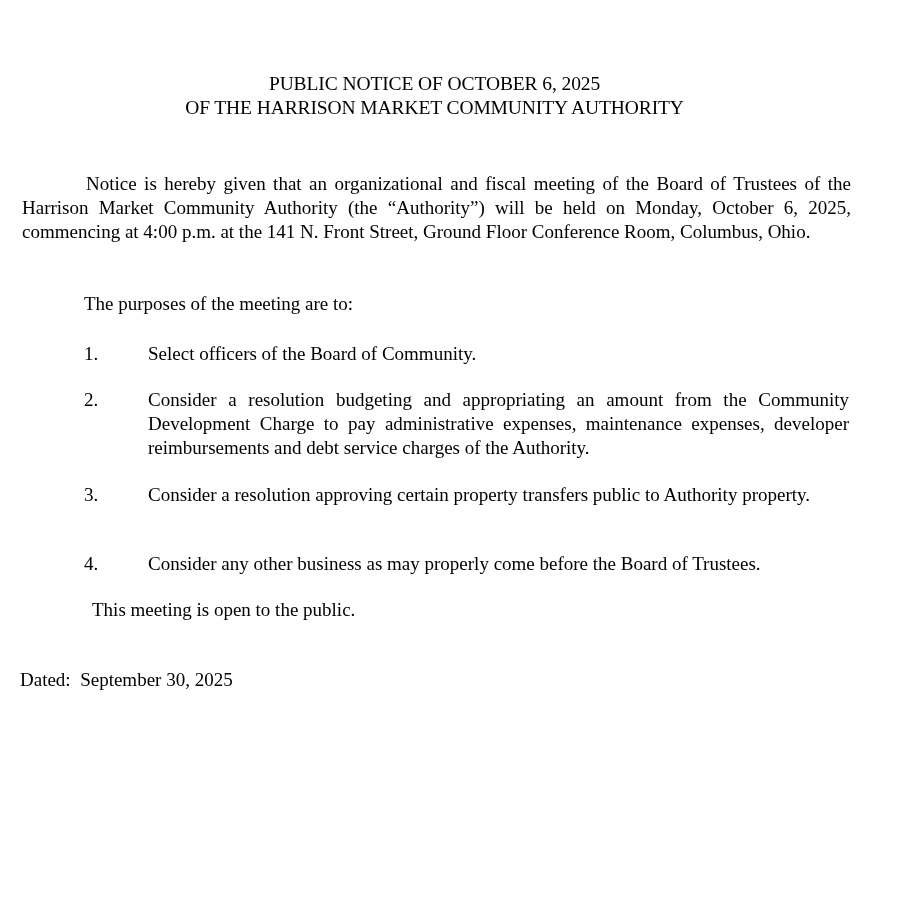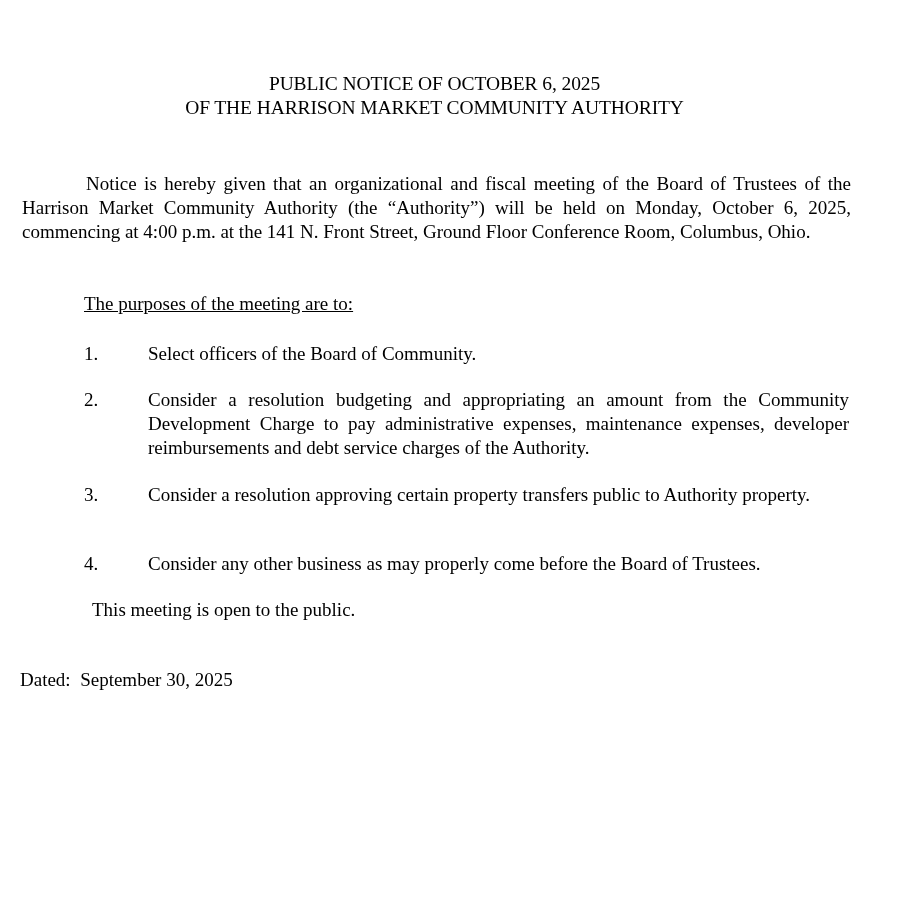--- a/index.html
+++ b/index.html
@@ -48,21 +48,20 @@
       left: 2px;
       width: 829px;
       text-indent: 64px;
     }
     .para-purposes {
       position: absolute;
       top: 292px;
       left: 64px;
       width: 765px;
       text-align: left;
-      text-decoration: underline;
     }
     .list-item {
       position: absolute;
       left: 64px;
       width: 765px;
     }
     .list-num {
       position: absolute;
       left: 0;
       top: 0;

